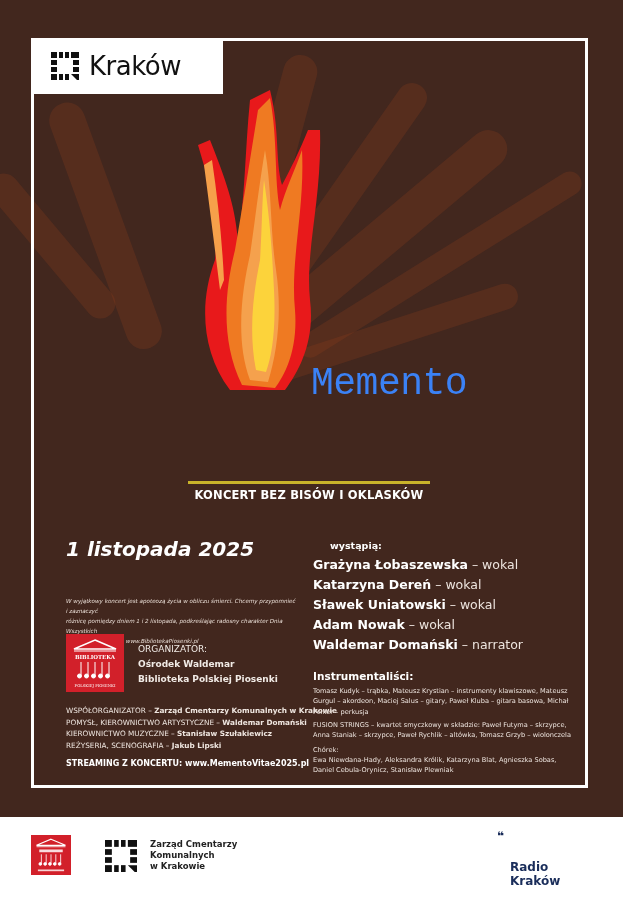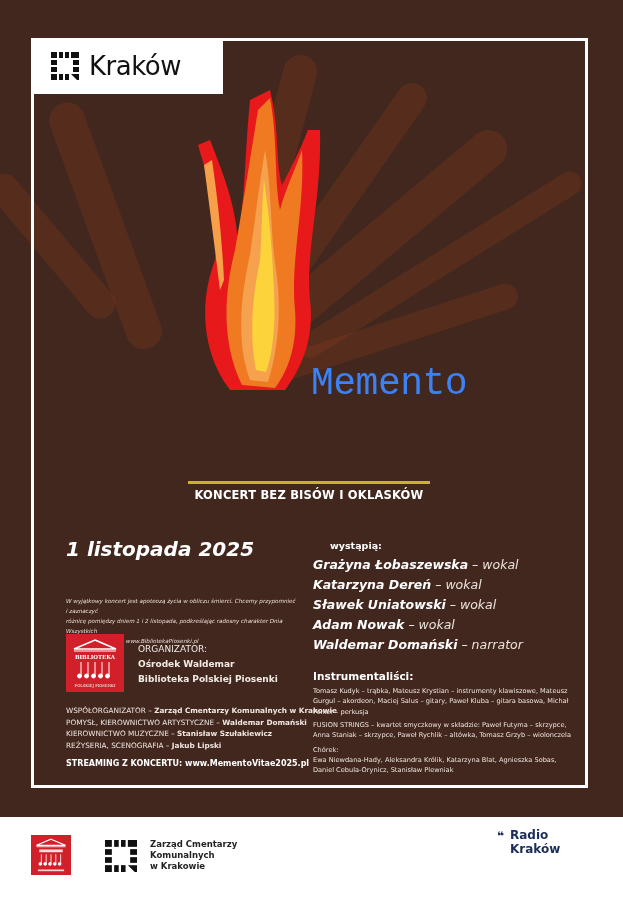--- a/index.html
+++ b/index.html
@@ -15,30 +15,30 @@
   .gold-line { position:absolute; left:188px; top:481px; width:242px; height:3px; background:#c9b32a; }
   .subtitle { position:absolute; left:188px; top:488px; width:242px; text-align:center; font-size:11.5px; font-weight:bold; color:#fff; letter-spacing:0.2px; }
   .date { position:absolute; left:66px; top:537px; font-size:20px; font-style:italic; font-weight:bold; color:#fff; }
   .time { position:absolute; left:66px; top:563px; font-size:10px; font-style:italic; font-weight:bold; color:#f1ebe6; line-height:15px; }
   .desc { position:absolute; left:66px; top:596px; width:230px; font-size:5.6px; font-style:italic; color:#e8dcd4; line-height:10px; }
   .org-logo { position:absolute; left:66px; top:634px; width:58px; height:58px; background:#d2202a; }
   .org-text { position:absolute; left:138px; top:642px; font-size:9px; color:#f1ebe6; line-height:15px; }
   .credits { position:absolute; left:66px; top:705px; width:260px; font-size:7.3px; color:#efe6e0; line-height:11.5px; white-space:nowrap; }
   .stream { position:absolute; left:66px; top:759px; font-size:8px; font-weight:bold; color:#fff; white-space:nowrap; }
   .perf-head { position:absolute; left:330px; top:540px; font-size:9.5px; font-weight:bold; color:#fff; }
-  .perf-list { position:absolute; left:313px; top:555px; font-size:12.5px; color:#fff; line-height:20px; white-space:nowrap;font-style:italic; }
+  .perf-list { position:absolute; left:313px; top:555px; font-size:12.5px; color:#fff; line-height:20px; white-space:nowrap; }
   .perf-list b { font-weight:bold; }
   .perf-list span.role { font-weight:normal; color:#ede4de; }
   .inst-head { position:absolute; left:313px; top:670px; font-size:10.5px; font-weight:bold; color:#fff; }
   .inst { position:absolute; left:313px; width:262px; font-size:6.6px; color:#ece3dd; line-height:10.3px; }
   .footer { position:absolute; left:0; top:817px; width:623px; height:83px; background:#fff; }
   .f-bib { position:absolute; left:31px; top:835px; width:40px; height:40px; background:#d2202a; }
   .f-zck-icon { position:absolute; left:105px; top:840px; }
   .f-zck-text { position:absolute; left:150px; top:839px; font-size:8.5px; font-weight:bold; color:#222; line-height:11px; }
-  .f-radio { position:absolute; left:510px; top:828px; font-size:12px; font-weight:bold; color:#1a2d5a; line-height:14px; }
+  .f-radio { position:absolute; left:510px; top:860px; font-size:12px; font-weight:bold; color:#1a2d5a; line-height:14px; }
   .f-radio-quote { position:absolute; left:497px; top:829px; font-size:12px; font-weight:bold; color:#1a2d5a; }
 </style>
 </head>
 <body>
 
 <div class="poster">
 
   <div class="bg-stroke" style="left:250px;top:330px;width:330px;height:38px;transform:rotate(-40deg);"></div>
   <div class="bg-stroke" style="left:260px;top:300px;width:280px;height:30px;transform:rotate(-55deg);"></div>
   <div class="bg-stroke" style="left:270px;top:360px;width:260px;height:26px;transform:rotate(-18deg);"></div>

